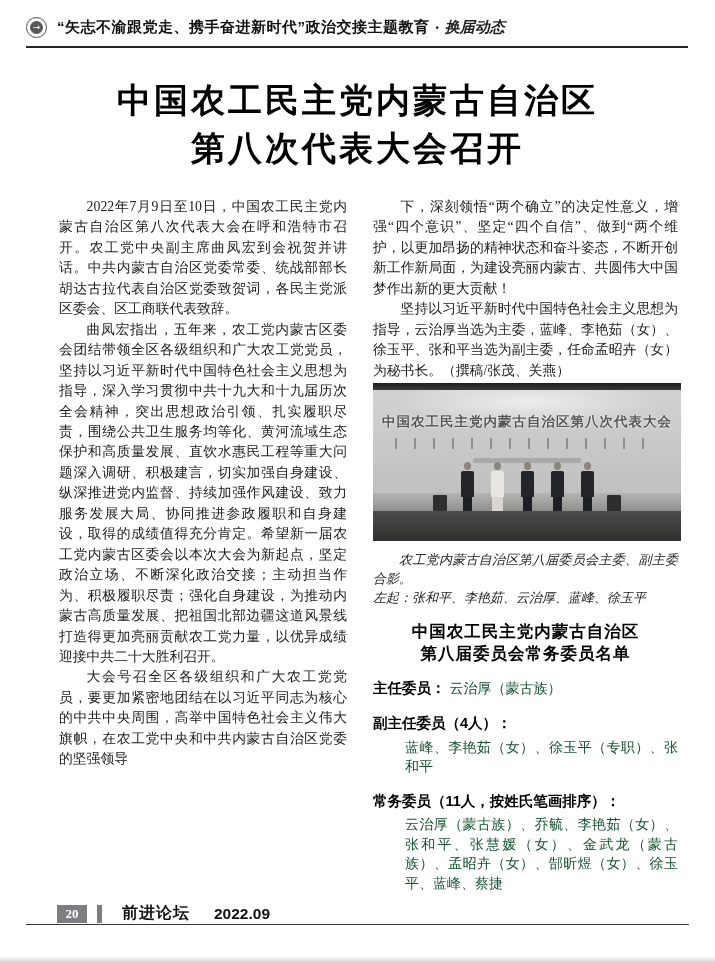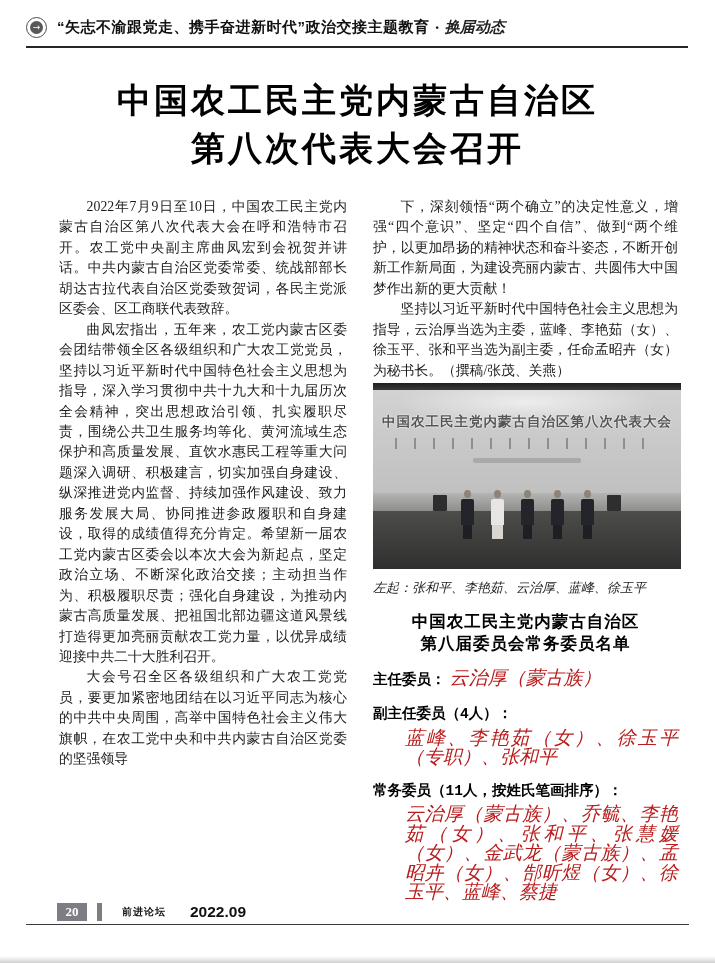--- a/index.html
+++ b/index.html
@@ -32,21 +32,21 @@
 
   
   .col{position:absolute;top:197px;font-size:13.8px;line-height:20.45px;
     text-align:justify;color:#1a1a1a;}
   .col p{margin:0;text-indent:2em;}
   .col-left{left:59px;width:288px;height:716px;overflow:hidden;}
   .col-right{left:373px;width:305px;}
   .r-text{height:186px;overflow:hidden;}
 
   
-  .photo{position:relative;width:308px;height:186px;overflow:hidden;
+  .photo{position:relative;width:308px;height:158px;overflow:hidden;
     background:linear-gradient(#cccccc,#c2c2c2);}
   .photo-top-band{position:absolute;top:0;left:0;right:0;height:7px;
     background:linear-gradient(#1f1f1f,#3a3a3a);}
   .photo-screen{position:absolute;top:7px;left:0;right:0;height:103px;
     background:linear-gradient(#d2d2d2,#c0c0c0);}
   .photo-glow{position:absolute;top:0;left:0;right:0;height:40px;
     background:radial-gradient(ellipse at 50% 30%, rgba(240,240,240,.9), rgba(240,240,240,0) 60%);}
   .photo-banner{position:relative;margin-top:22px;text-align:center;
     font-family:"Liberation Sans", sans-serif;font-weight:bold;font-size:13.5px;
     letter-spacing:1px;color:#555;text-shadow:0 0 2px #fff, 0 0 1px #fff;white-space:nowrap;}
@@ -71,35 +71,35 @@
 
   
   .photo-caption{margin-top:9px;font-style:italic;font-size:13px;line-height:19px;
     color:#222;text-align:justify;}
   .photo-caption .cap1{text-indent:2em;}
 
   
   .nl-title{margin-top:13px;text-align:center;font-family:"Liberation Sans", sans-serif;
     font-weight:bold;font-size:16.5px;line-height:22px;letter-spacing:1px;color:#000;}
   .nl-entry{margin-top:14px;font-size:14px;}
-  .nl-label{font-family:Liberation Mono, monospace;font-weight:bold;
+  .nl-label{font-family:Liberation Sans, sans-serif;font-weight:bold;
     font-size:14.5px;color:#000;}
-  .nl-value{font-style:italic;font-size:19px;color:#b91c1c;}
+  .nl-value{font-size:14px;color:#14532d;}
   .nl-entry.inline .nl-value{margin-left:4px;}
   .nl-entry.block .nl-value{display:block;padding-left:32px;line-height:19.5px;
     text-align:justify;margin-top:3px;}
 
   
   .footer{position:absolute;top:903px;left:57px;display:flex;align-items:center;gap:8px;}
   .page-badge{width:30px;height:18px;background:#7d7d84;color:#fff;
     font-weight:bold;font-size:13px;line-height:18px;text-align:center;
     font-family:"Liberation Serif", serif;}
   .badge-tab{width:5px;height:18px;background:#7d7d84;margin-left:2px;}
   .journal{margin-left:12px;font-family:"Liberation Sans", sans-serif;
-    font-weight:bold;font-size:10px;color:#111;letter-spacing:1px;}
+    font-weight:bold;font-size:16px;color:#111;letter-spacing:1px;}
   .issue{margin-left:16px;font-family:"Liberation Sans", sans-serif;
     font-weight:bold;font-size:15.5px;color:#111;}
   .footer-rule{position:absolute;top:924px;left:26px;right:26px;height:0;
     border-top:1.2px solid #3a3a3a;}
 </style>
 </head>
 <body>
 
 <div class="page">
 
@@ -164,20 +164,21 @@
           </div>
         <div class="figure">
             <div class="head"></div>
             <div class="torso"></div>
             <div class="legs"></div>
           </div>
       </div>
     </div>
 
     <div class="photo-caption">
+      <div class="cap1">农工党内蒙古自治区第八届委员会主委、副主委合影。</div>
       <div>左起：张和平、李艳茹、云治厚、蓝峰、徐玉平</div>
     </div>
 
     <div class="nl-title">
       <div>中国农工民主党内蒙古自治区</div>
       <div>第八届委员会常务委员名单</div>
     </div>
 
     <div class="nl-entry inline">
       <span class="nl-label">主任委员：</span><span class="nl-value">云治厚（蒙古族）</span>

